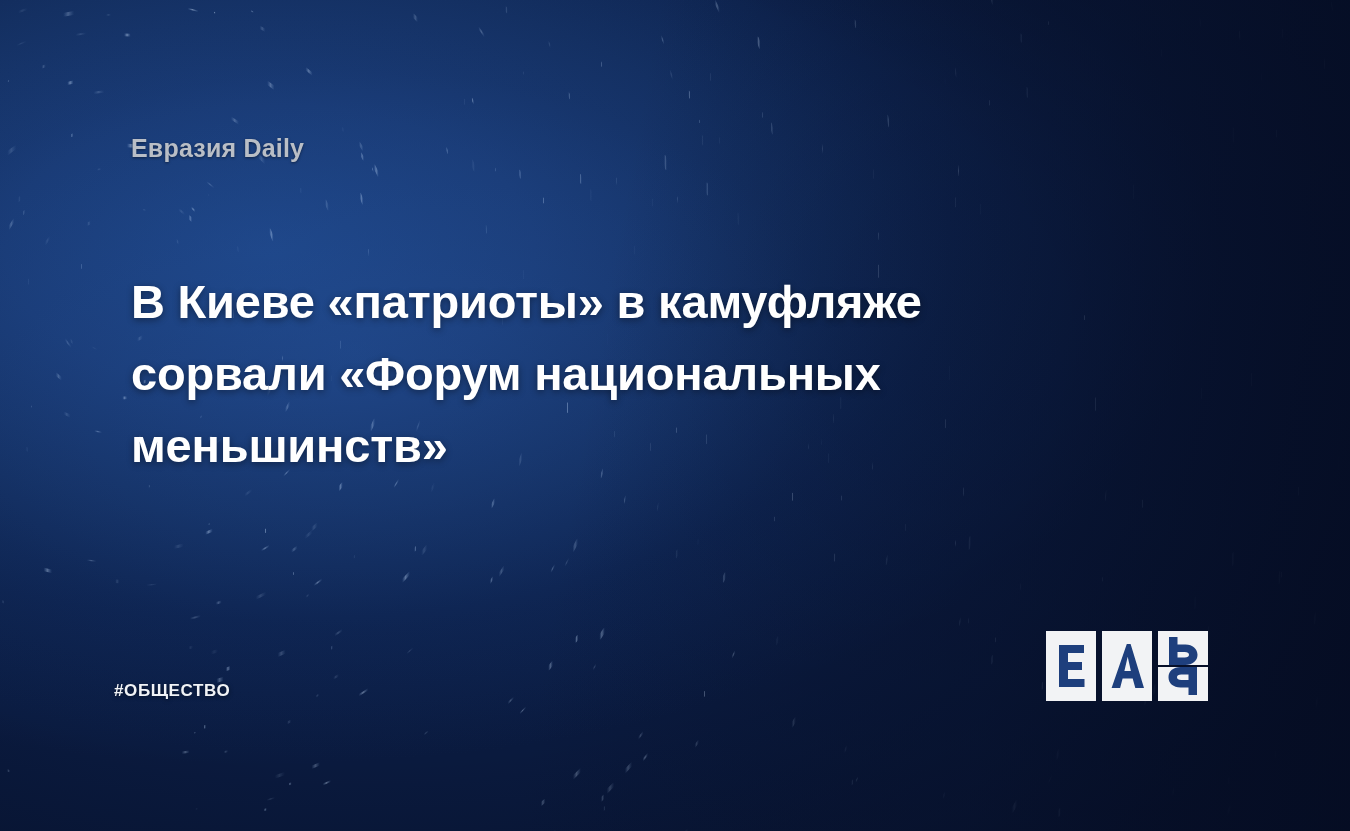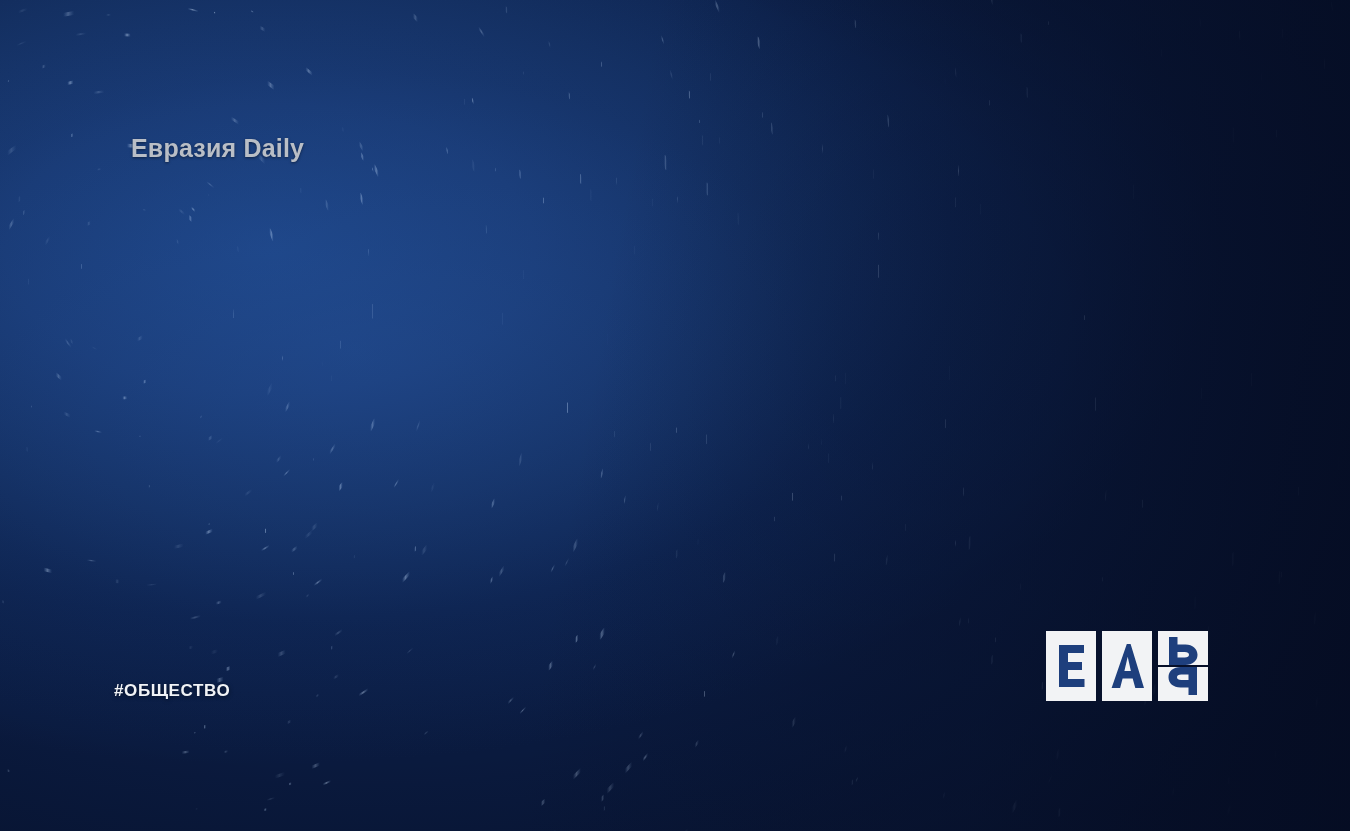--- a/index.html
+++ b/index.html
@@ -2429,20 +2429,25 @@
           <path d="M402.5 211.8 A191.4 191.4 0 0 1 403.2 215.3" stroke-width="0.97" opacity="0.478"></path>
         </g>
     </svg>
   </div>
 
   <div class="bg-vignette"></div>
   <div class="bg-dark-right"></div>
 
   <div id="brand">Евразия Daily</div>
 
+  <div id="headline">
+    <span class="hl-line">В Киеве «патриоты» в камуфляже</span>
+    <span class="hl-line">сорвали «Форум национальных</span>
+    <span class="hl-line">меньшинств»</span>
+  </div>
 
   <div id="rubric">#ОБЩЕСТВО</div>
 
   <div id="logomark">
 
     <div class="tile">
       <svg width="50" height="70" viewBox="0 0 50 70">
         <path d="M13 14 H38 V22 H22 V31 H36 V39 H22 V48 H38.5 V56 H13 Z" fill="#1e3f7d"></path>
       </svg>
     </div>

